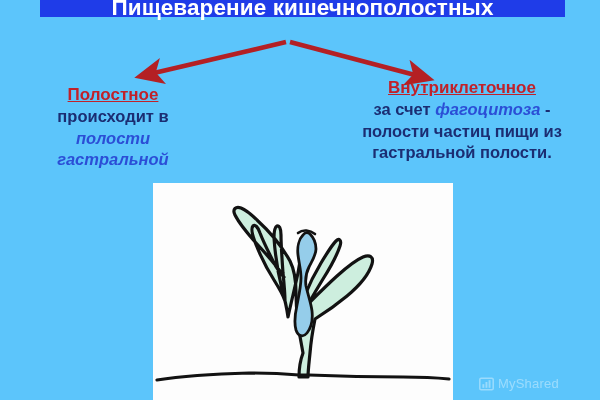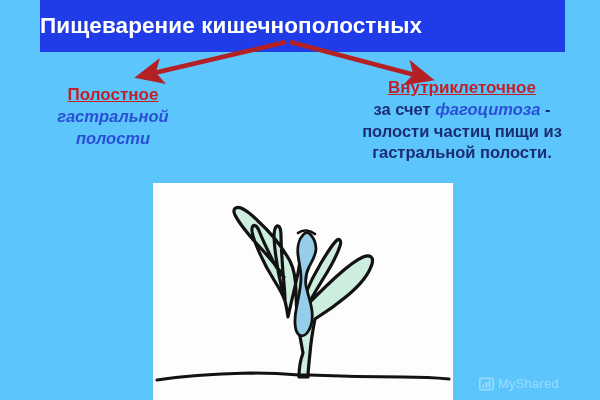--- a/index.html
+++ b/index.html
@@ -20,25 +20,25 @@
     background: #5cc5fb;
     overflow: hidden;
   }
 
   
   #title-banner {
     position: absolute;
     left: 40px;
     top: 0px;
     width: 525px;
-    height: 52px;
+    height: 17px;
     background: #1f3ce8;
     display: flex;
     align-items: center;
-    justify-content: flex-start;
+    justify-content: center;
     box-sizing: border-box;
   }
   #title-text {
     color: #ffffff;
     font-size: 22.5px;
     font-weight: bold;
     letter-spacing: 0.1px;
     white-space: nowrap;
     line-height: 1;
   }
@@ -148,22 +148,23 @@
       </marker>
     </defs>
 
     <line x1="286" y1="42" x2="154" y2="73" stroke="#b42024" stroke-width="4.6" marker-end="url(#ah)"></line>
 
     <line x1="290" y1="42" x2="415" y2="75" stroke="#b42024" stroke-width="4.6" marker-end="url(#ah)"></line>
   </svg>
 
   <div id="left-text">
     <span class="ln hdr-red">Полостное</span>
+    <span class="ln body-navy">происходит в</span>
+    <span class="ln ital-blue">полости</span>
     <span class="ln ital-blue">гастральной</span>
-    <span class="ln ital-blue">полости</span>
   </div>
 
   <div id="right-text">
     <span class="ln hdr-red">Внутриклеточное</span>
     <span class="ln body-navy"><span>за счет </span><span class="ital-blue-in">фагоцитоза</span><span> -</span></span>
     <span class="ln body-navy">полости частиц пищи из</span>
     <span class="ln body-navy">гастральной полости.</span>
   </div>
 
   <div id="picture-panel">

